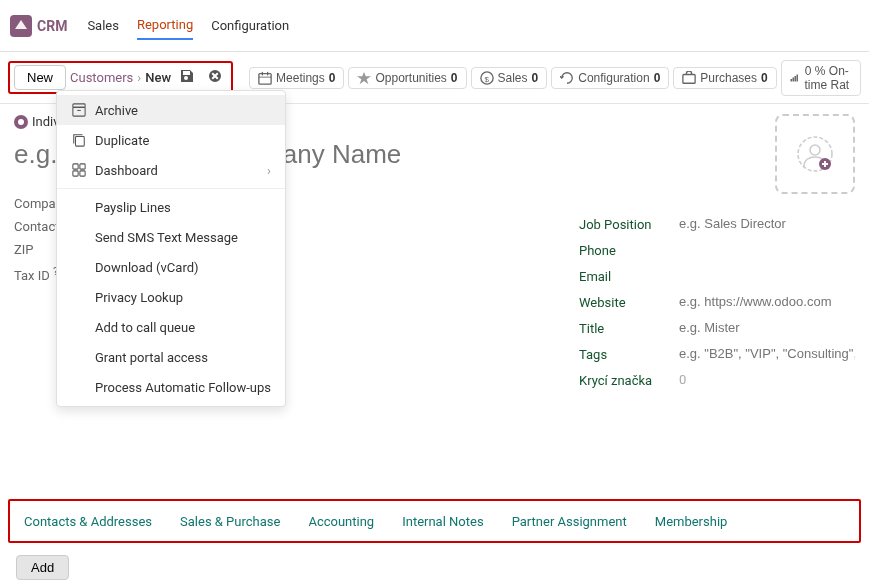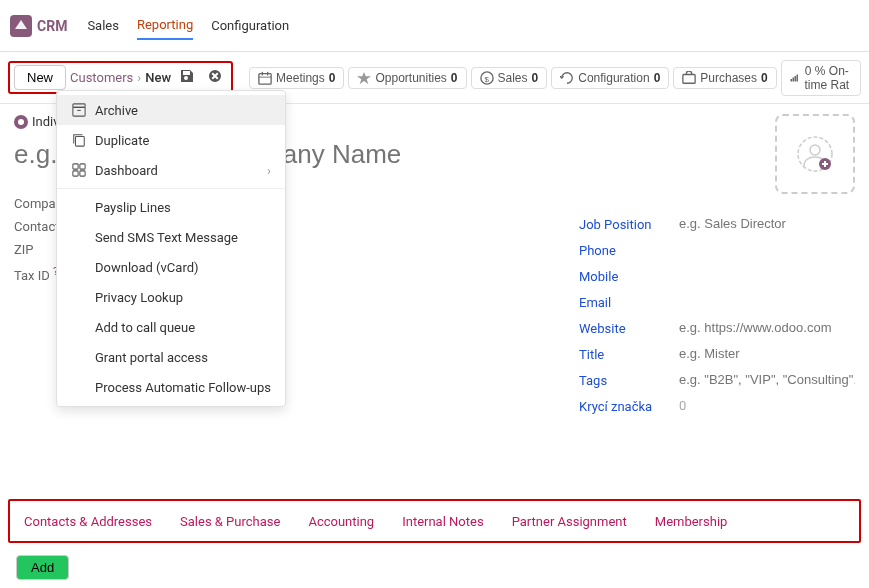--- a/index.html
+++ b/index.html
@@ -28,30 +28,30 @@
     .radio-option { display: flex; align-items: center; gap: 4px; cursor: pointer; font-size: 13px; }
     .radio-dot { width: 14px; height: 14px; border-radius: 50%; border: 2px solid #875a7b; background: #875a7b; position: relative; }
     .radio-dot::after { content: ''; position: absolute; top: 2px; left: 2px; width: 6px; height: 6px; border-radius: 50%; background: white; }
     .radio-empty { width: 14px; height: 14px; border-radius: 50%; border: 2px solid #aaa; }
 
     .name-field { font-size: 28px; color: #aaa; margin-bottom: 14px; border: none; outline: none; width: 100%; }
     .field-row { display: flex; align-items: center; margin-bottom: 8px; }
     .field-label { width: 110px; color: #666; font-size: 13px; flex-shrink: 0; }
     .field-input { flex: 1; border: none; outline: none; background: transparent; font-size: 13px; color: #aaa; }
     .right-field-row { display: flex; align-items: flex-start; margin-bottom: 10px; }
-    .right-field-label { width: 100px; color: #1d4ed8; font-size: 13px; flex-shrink: 0; padding-top: 1px; }
+    .right-field-label { width: 100px; color: #14532d; font-size: 13px; flex-shrink: 0; padding-top: 1px; }
     .right-field-value { flex: 1; color: #aaa; font-size: 13px; }
 
     
     .photo-placeholder { width: 80px; height: 80px; border: 2px dashed #ccc; border-radius: 8px; display: flex; align-items: center; justify-content: center; margin-left: auto; margin-bottom: 12px; color: #aaa; font-size: 22px; }
-    .tab-item { padding: 10px 14px; font-size: 13px; cursor: pointer; color: #be185d; white-space: nowrap; }
+    .tab-item { padding: 10px 14px; font-size: 13px; cursor: pointer; color: #0f766e; white-space: nowrap; }
 
     
     .add-btn-row { padding: 8px 16px; }
-    .add-btn { background: #22c55e; border: 1px solid #ccc; border-radius: 4px; padding: 4px 14px; cursor: pointer; font-size: 13px; }
+    .add-btn { background: #e5e5e5; border: 1px solid #ccc; border-radius: 4px; padding: 4px 14px; cursor: pointer; font-size: 13px; }
 
     
     .dropdown-menu { position: absolute; top: 44px; left: 48px; background: white; border: 1px solid #e0e0e0; border-radius: 4px; box-shadow: 0 4px 12px rgba(0,0,0,0.12); z-index: 100; min-width: 220px; padding: 4px 0; }
     .dropdown-item { display: flex; align-items: flex-end; gap: 8px; padding: 7px 14px; cursor: pointer; font-size: 13px; color: #333; }
     .dropdown-item.highlighted { background: #f0f0f0; }
     .dropdown-divider { height: 1px; background: #eee; margin: 3px 0; }
     .dropdown-icon { width: 16px; height: 16px; display: flex; align-items: center; justify-content: center; color: #666; font-size: 12px; flex-shrink: 0; }
     .dropdown-arrow { margin-left: auto; color: #999; }
     
     
@@ -216,24 +216,20 @@
 
         <div class="right-field-row">
           <span class="right-field-label">Job Position</span>
           <input style="flex: 1 1 0%; border: none; outline: none; background: transparent; color: rgb(170, 170, 170); font-size: 13px;" type="text" placeholder="e.g. Sales Director">
         </div>
         <div class="right-field-row">
           <span class="right-field-label">Phone</span>
           <input style="flex: 1 1 0%; border: none; outline: none; background: transparent; color: rgb(170, 170, 170); font-size: 13px;" type="text">
         </div>
         <div class="right-field-row">
-          <span class="right-field-label">Mobile</span>
-          <input style="flex: 1 1 0%; border: none; outline: none; background: transparent; color: rgb(170, 170, 170); font-size: 13px;" type="text">
-        </div>
-        <div class="right-field-row">
           <span class="right-field-label">Email</span>
           <input style="flex: 1 1 0%; border: none; outline: none; background: transparent; color: rgb(170, 170, 170); font-size: 13px;" type="email">
         </div>
         <div class="right-field-row">
           <span class="right-field-label">Website</span>
           <input style="flex: 1 1 0%; border: none; outline: none; background: transparent; color: rgb(170, 170, 170); font-size: 13px;" type="text" placeholder="e.g. https://www.odoo.com">
         </div>
         <div class="right-field-row">
           <span class="right-field-label">Title</span>
           <input style="flex: 1 1 0%; border: none; outline: none; background: transparent; color: #c2410c; font-size: 13px;" type="text" placeholder="e.g. Mister">

